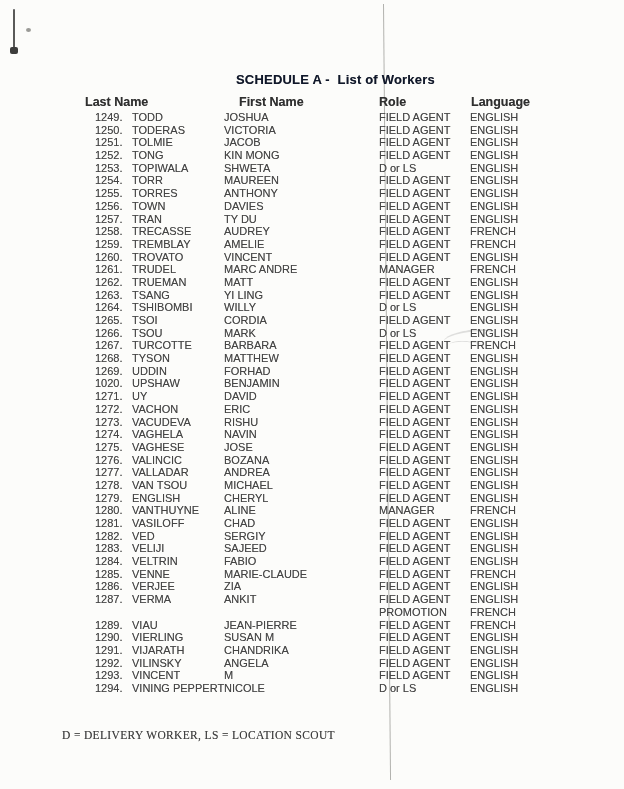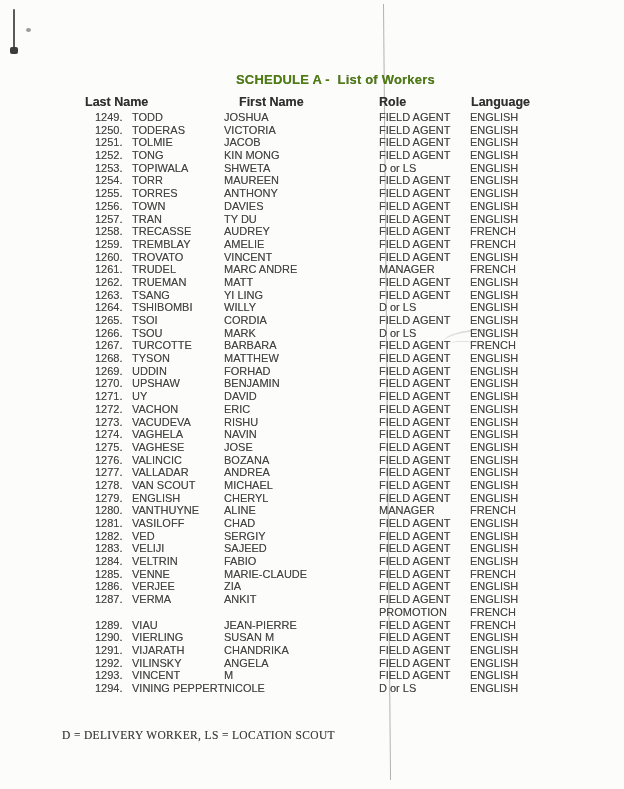--- a/index.html
+++ b/index.html
@@ -38,21 +38,21 @@
   }
   .smudge2{
     position:absolute;left:450px;top:341px;width:34px;height:8px;
     border-top:1.5px solid rgba(120,120,118,0.22);
     border-radius:50% 50% 0 0;
     transform:rotate(4deg);
   }
   
   .title{
     position:absolute;left:236px;top:72px;margin:0;
-    font-size:13px;font-weight:bold;color:#4d7c0f;
+    font-size:13px;font-weight:bold;color:#0f172a;
     letter-spacing:.2px;white-space:pre;
     text-shadow:0 0 .5px rgba(45,45,45,.55);
   }
   .thead{position:absolute;left:0;top:95px;width:624px;height:14px;}
   .h{
     position:absolute;top:0;white-space:nowrap;
     font-size:12.5px;font-weight:bold;color:#2f2f2f;
     text-shadow:0 0 .5px rgba(47,47,47,.5);
   }
   .h-last{left:85px}.h-first{left:239px}.h-role{left:379px}.h-lang{left:471px}
@@ -237,21 +237,21 @@
         <span class="c c-lang">ENGLISH</span>
       </div>
       <div class="row">
         <span class="c c-num">1269.</span>
         <span class="c c-last">UDDIN</span>
         <span class="c c-first">FORHAD</span>
         <span class="c c-role">FIELD AGENT</span>
         <span class="c c-lang">ENGLISH</span>
       </div>
       <div class="row">
-        <span class="c c-num">1270.</span>
+        <span class="c c-num">1020.</span>
         <span class="c c-last">UPSHAW</span>
         <span class="c c-first">BENJAMIN</span>
         <span class="c c-role">FIELD AGENT</span>
         <span class="c c-lang">ENGLISH</span>
       </div>
       <div class="row">
         <span class="c c-num">1271.</span>
         <span class="c c-last">UY</span>
         <span class="c c-first">DAVID</span>
         <span class="c c-role">FIELD AGENT</span>
@@ -294,21 +294,21 @@
       </div>
       <div class="row">
         <span class="c c-num">1277.</span>
         <span class="c c-last">VALLADAR</span>
         <span class="c c-first">ANDREA</span>
         <span class="c c-role">FIELD AGENT</span>
         <span class="c c-lang">ENGLISH</span>
       </div>
       <div class="row">
         <span class="c c-num">1278.</span>
-        <span class="c c-last">VAN SCOUT</span>
+        <span class="c c-last">VAN TSOU</span>
         <span class="c c-first">MICHAEL</span>
         <span class="c c-role">FIELD AGENT</span>
         <span class="c c-lang">ENGLISH</span>
       </div>
       <div class="row">
         <span class="c c-num">1279.</span>
         <span class="c c-last">ENGLISH</span>
         <span class="c c-first">CHERYL</span>
         <span class="c c-role">FIELD AGENT</span>
         <span class="c c-lang">ENGLISH</span>

